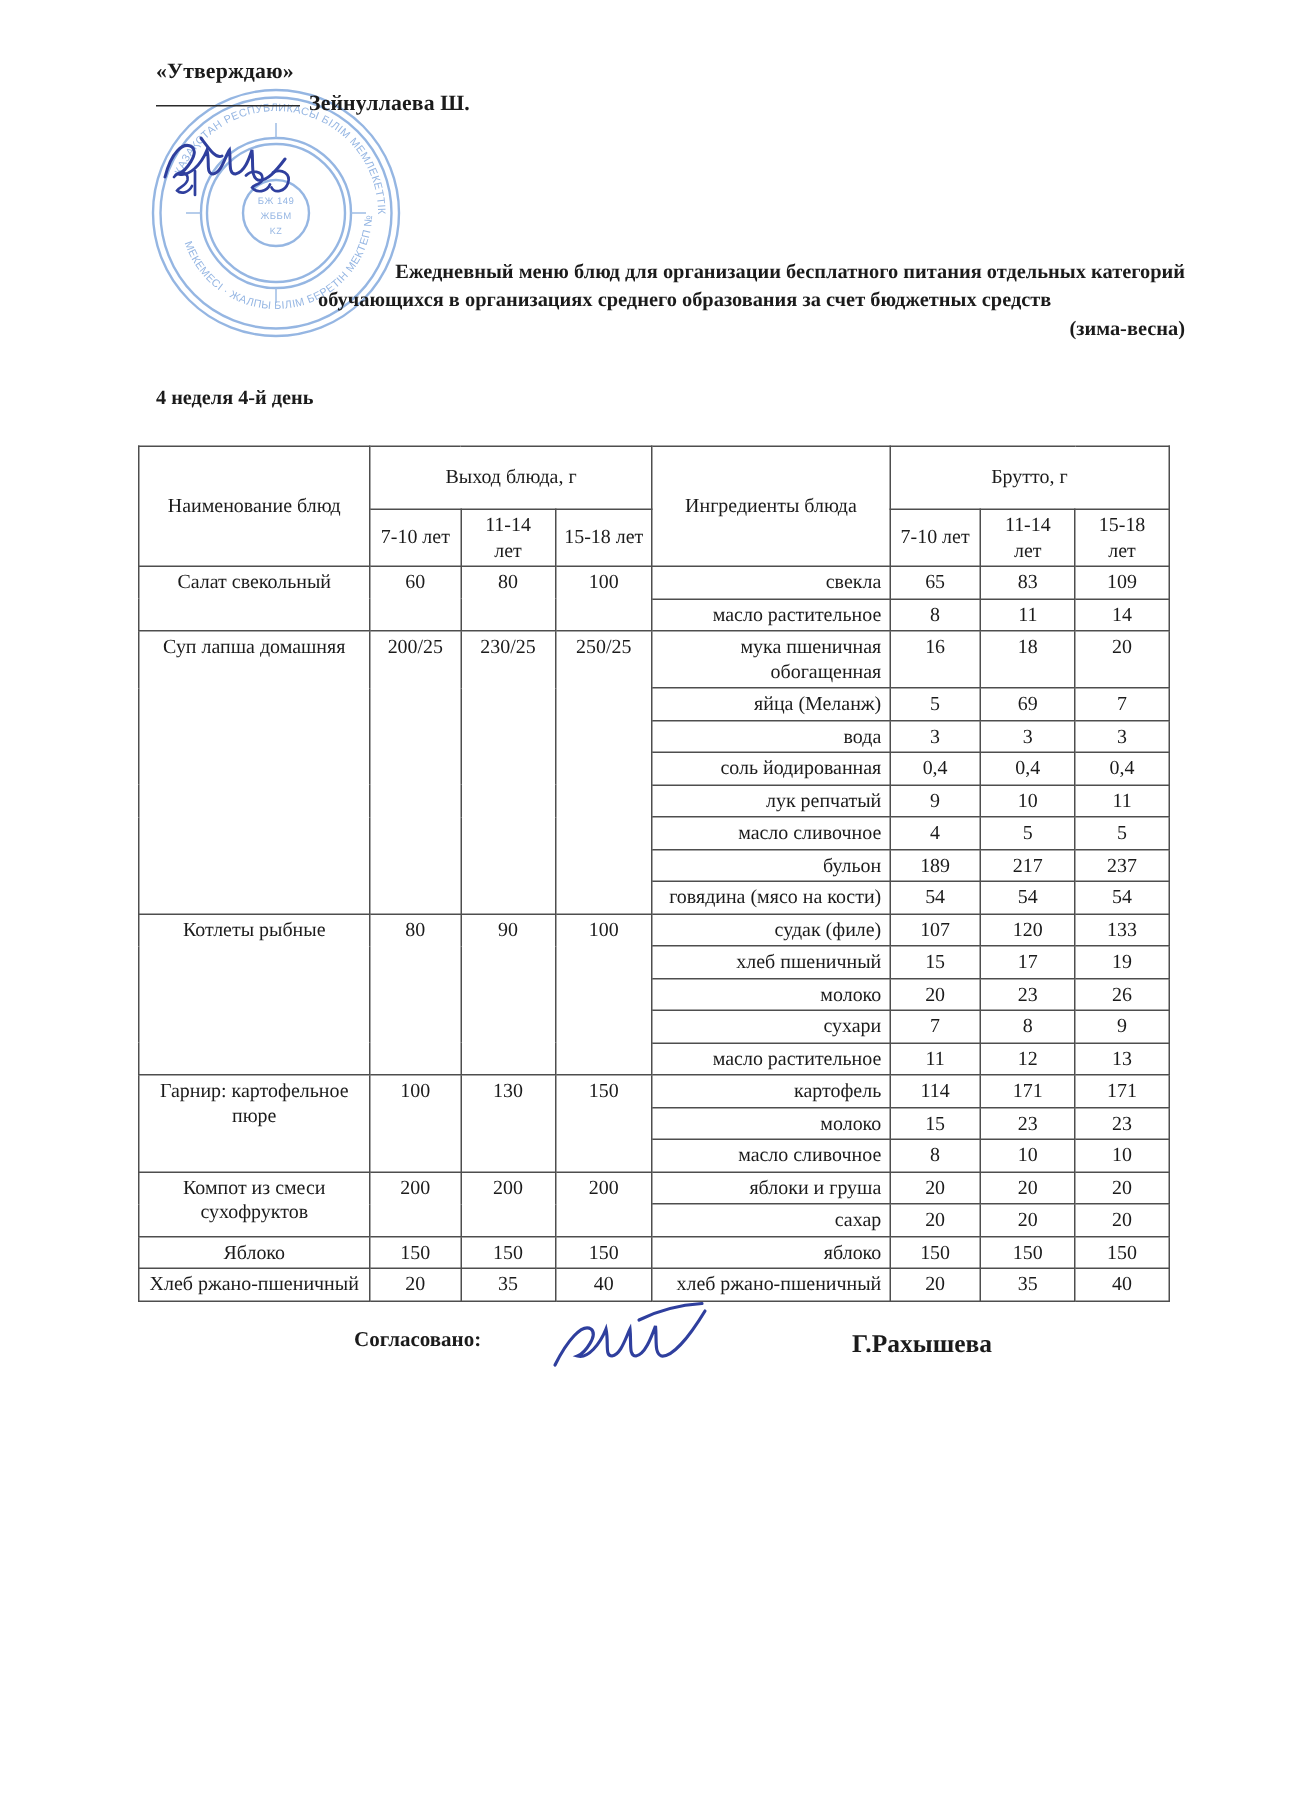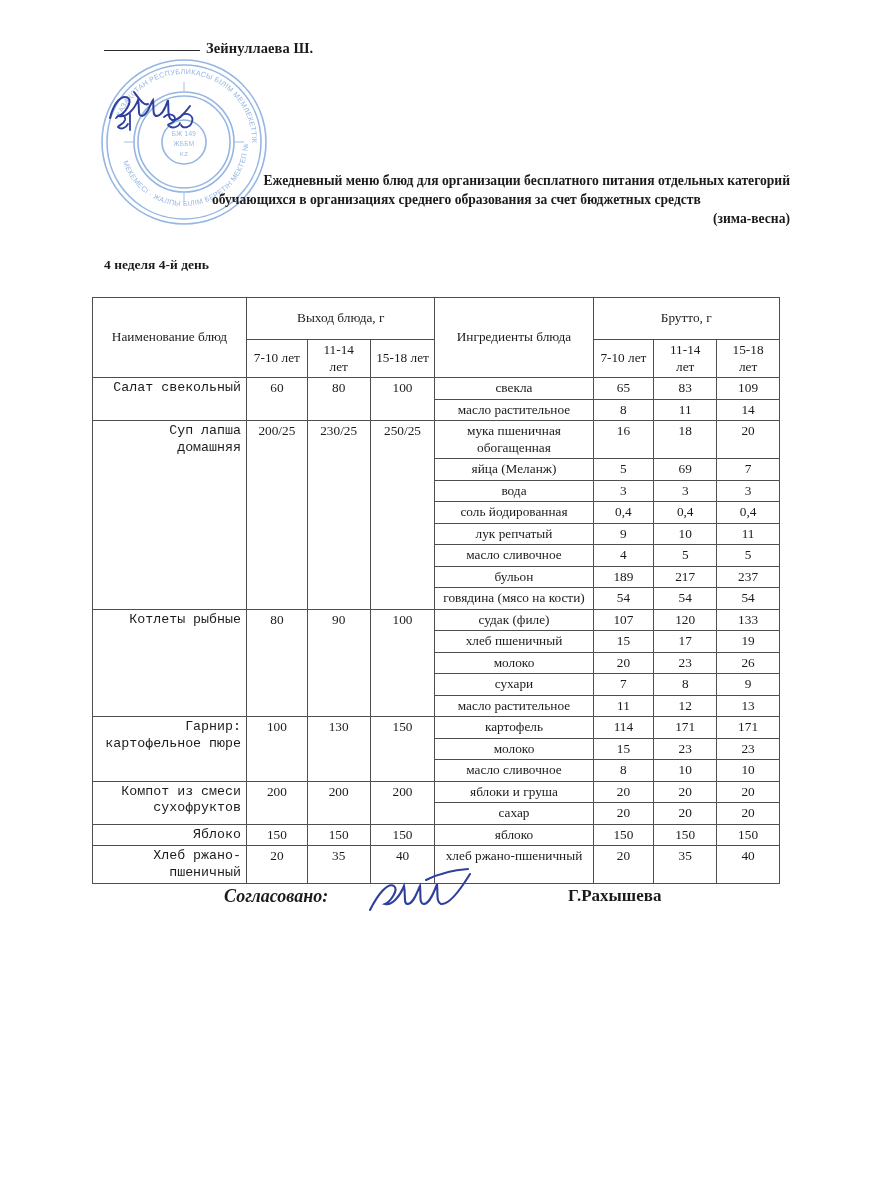--- a/index.html
+++ b/index.html
@@ -130,46 +130,44 @@
     font-weight: 400;
   }
   table.menu th {
     text-align: center;
     font-weight: 400;
     vertical-align: middle;
   }
   td.num, th.num { text-align: center; }
   td.dish {
     font-size: 13.3px;
-    text-align: right;
-    font-family: Liberation Mono, monospace;
-  }
-  td.ingredient { text-align: center; }
+    text-align: center;
+  }
+  td.ingredient { text-align: right; }
   .hdr-main { height: 42px; }
   .hdr-sub  { height: 36px; }
 
   
   col.c-dish   { width: 152px; }
   col.c-out1   { width: 60px; }
   col.c-out2   { width: 62px; }
   col.c-out3   { width: 64px; }
   col.c-ingr   { width: 156px; }
   col.c-br1    { width: 60px; }
   col.c-br2    { width: 62px; }
   col.c-br3    { width: 62px; }
 
   
   .footer-agreed {
     position: absolute;
-    left: 224px;
+    left: 236px;
     top: 886px;
-    font-size: 18px;
+    font-size: 14px;
     font-weight: 700;
     z-index: 4;
-    font-style: italic;
   }
   .footer-name {
     position: absolute;
     left: 568px;
     top: 886px;
     font-size: 17px;
     font-weight: 700;
     z-index: 4;
   }
   .footer-signature {
@@ -207,20 +205,21 @@
       <text x="86" y="80" text-anchor="middle" font-size="6.4">БЖ 149</text>
       <text x="86" y="90" text-anchor="middle" font-size="6.4">ЖББМ</text>
       <text x="86" y="100" text-anchor="middle" font-size="6">KZ</text>
     </g>
     <g fill="none" stroke="#7aa4dc" stroke-width="1">
       <path d="M86 36 L86 26 M86 146 L86 136 M36 86 L26 86 M146 86 L136 86"></path>
     </g>
   </svg>
 
   <div class="approval">
+    <div class="line">«Утверждаю»</div>
     <div class="line">
       <span class="sig-line"></span><span>Зейнуллаева Ш.</span>
     </div>
   </div>
 
   <svg class="director-signature" viewBox="0 0 110 40">
     <g fill="none" stroke="#2f3f9e" stroke-width="2" stroke-linecap="round">
       <path d="M6 30 C10 14, 18 6, 24 10 C29 14, 20 26, 15 28 C22 30, 30 22, 34 12 C36 20, 33 28, 38 28 C44 27, 46 16, 49 12 C50 20, 48 28, 53 28 C59 27, 62 18, 64 12 C65 22, 63 30, 68 32 C74 33, 80 26, 86 18"></path>
       <path d="M30 4 C36 12, 40 18, 44 16"></path>
     </g>

